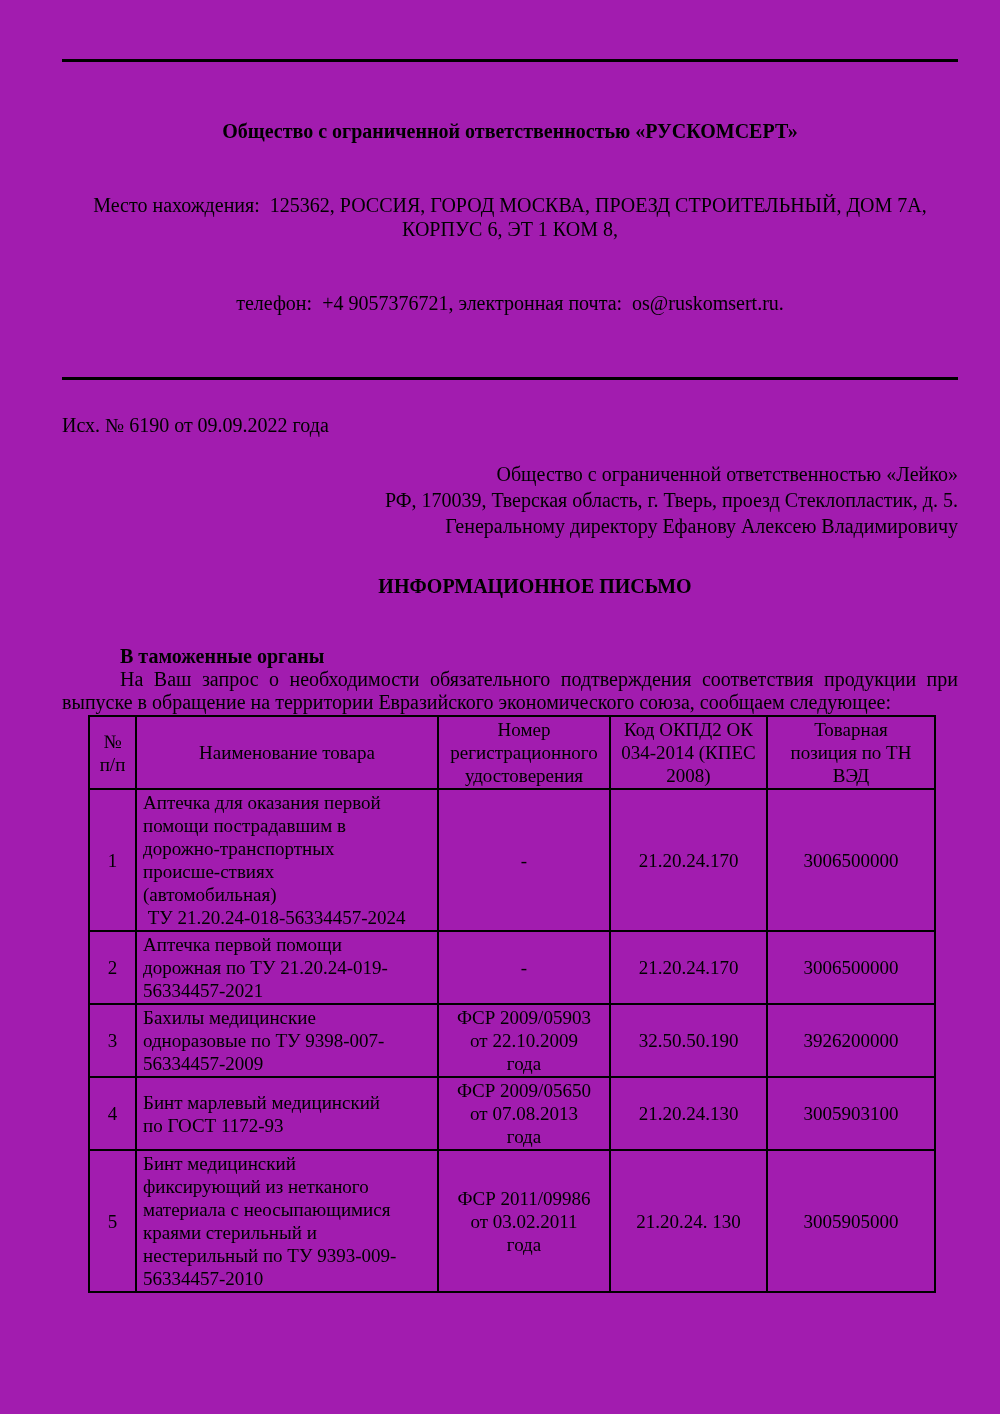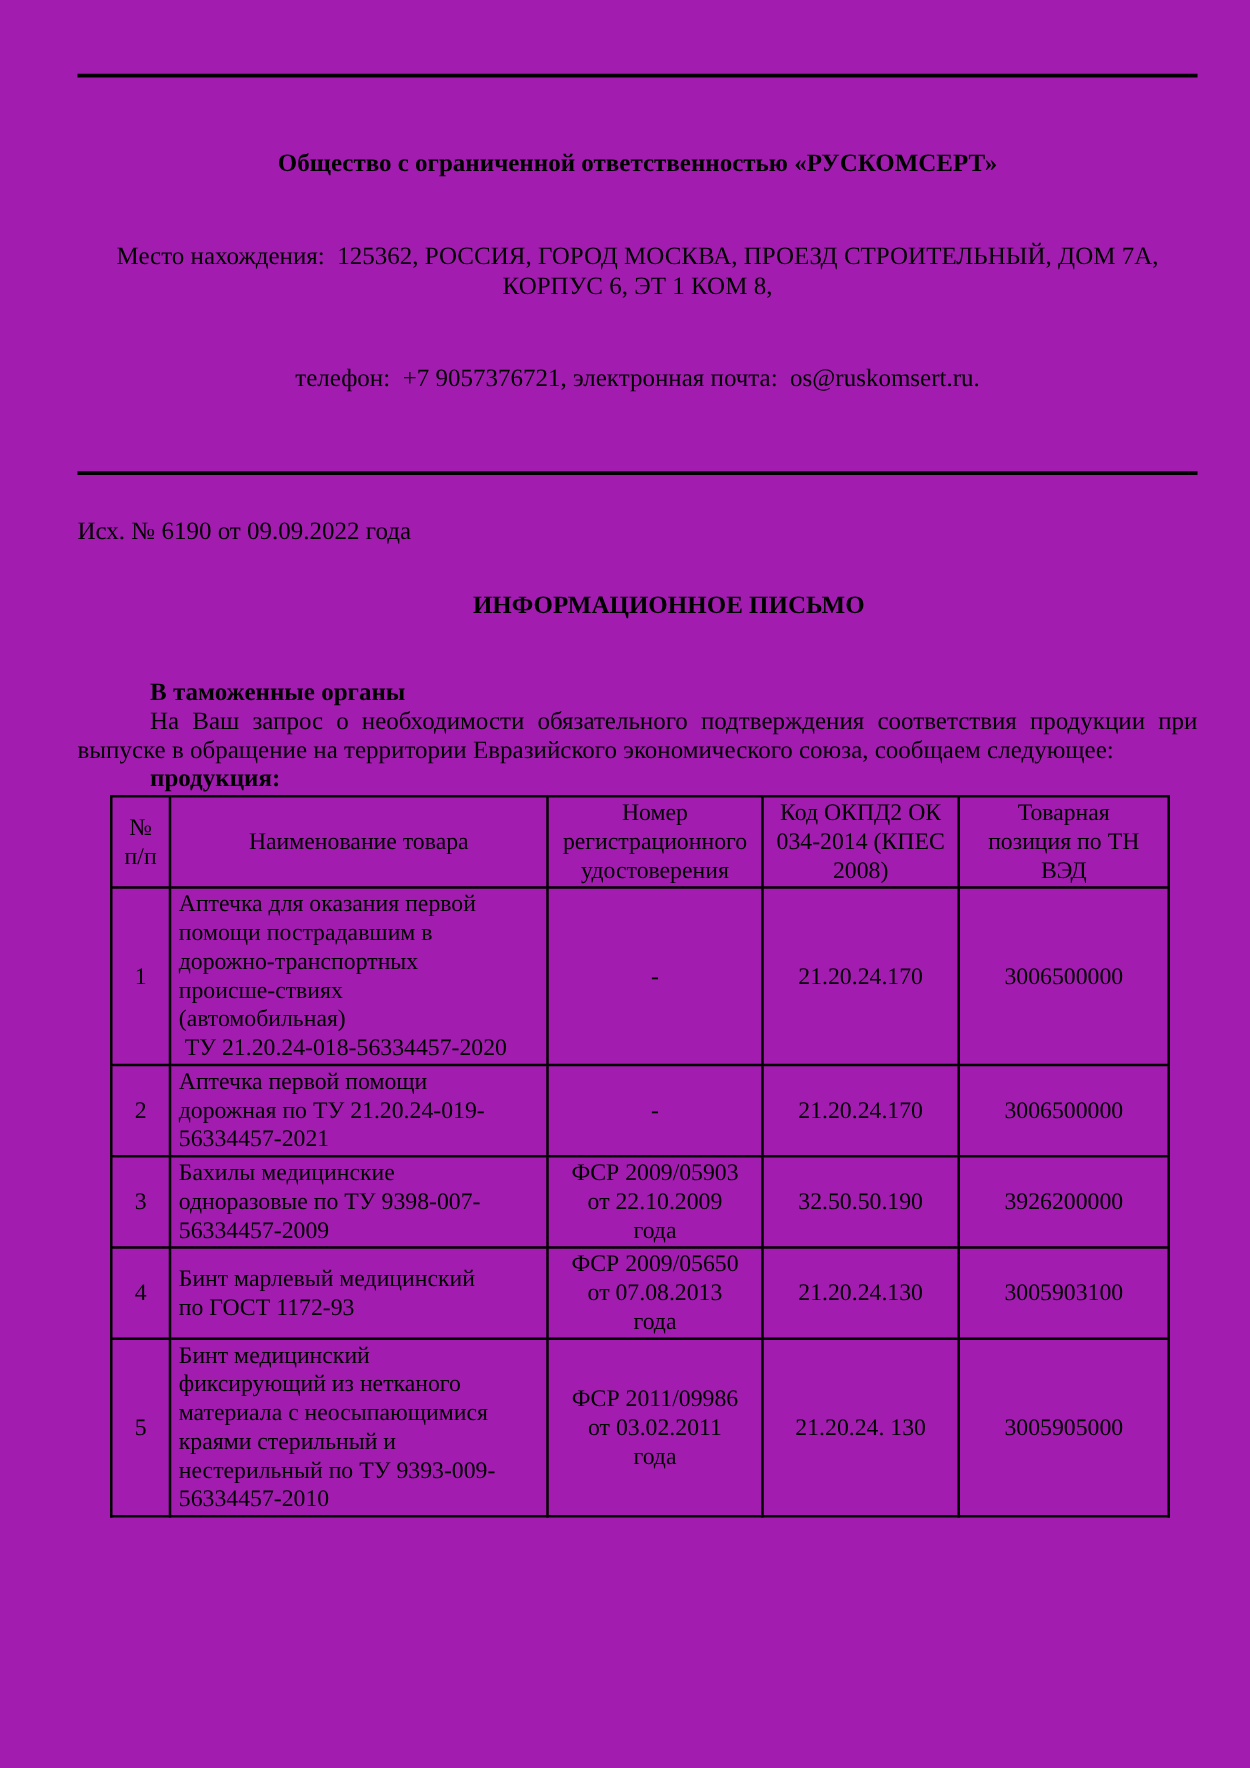--- a/index.html
+++ b/index.html
@@ -77,33 +77,37 @@
 </head>
 <body>
 
 <div class="page">
   <div class="content">
 
     <div class="letterhead">
       <div class="company">Общество с ограниченной ответственностью «РУСКОМСЕРТ»</div>
       <div>Место нахождения:  125362, РОССИЯ, ГОРОД МОСКВА, ПРОЕЗД СТРОИТЕЛЬНЫЙ, ДОМ 7А,
 КОРПУС 6, ЭТ 1 КОМ 8,</div>
-      <div>телефон:  +7 9057376721, электронная почта:  os@ruskomsert.ru.</div>
+      <div>телефон:  +4 9057376721, электронная почта:  os@ruskomsert.ru.</div>
     </div>
 
     <div class="ref-line">Исх. № 6190 от 09.09.2022 года</div>
 
+    <div class="recipient">
+      <div>Общество с ограниченной ответственностью «Лейко»</div>
+      <div>РФ, 170039, Тверская область, г. Тверь, проезд Стеклопластик, д. 5.</div>
+      <div>Генеральному директору Ефанову Алексею Владимировичу</div>
+    </div>
 
     <div class="letter-title">ИНФОРМАЦИОННОЕ ПИСЬМО</div>
 
     <div class="body-block">
       <div class="indent">В таможенные органы</div>
       <div class="just-first">На Ваш запрос о необходимости обязательного подтверждения соответствия продукции при</div>
       <div>выпуске в обращение на территории Евразийского экономического союза, сообщаем следующее:</div>
-      <div class="indent">продукция:</div>
     </div>
 
     <table class="products">
       <colgroup>
           <col class="c1">
           <col class="c2">
           <col class="c3">
           <col class="c4">
           <col class="c5">
         </colgroup>
@@ -122,21 +126,21 @@
 позиция по ТН
 ВЭД</th>
         </tr>
         <tr>
           <td>1</td>
           <td class="name">Аптечка для оказания первой
 помощи пострадавшим в
 дорожно-транспортных
 происше-ствиях
 (автомобильная)
- ТУ 21.20.24-018-56334457-2020</td>
+ ТУ 21.20.24-018-56334457-2024</td>
           <td>-</td>
           <td>21.20.24.170</td>
           <td>3006500000</td>
         </tr>
         <tr>
           <td>2</td>
           <td class="name">Аптечка первой помощи
 дорожная по ТУ 21.20.24-019-
 56334457-2021</td>
           <td>-</td>

